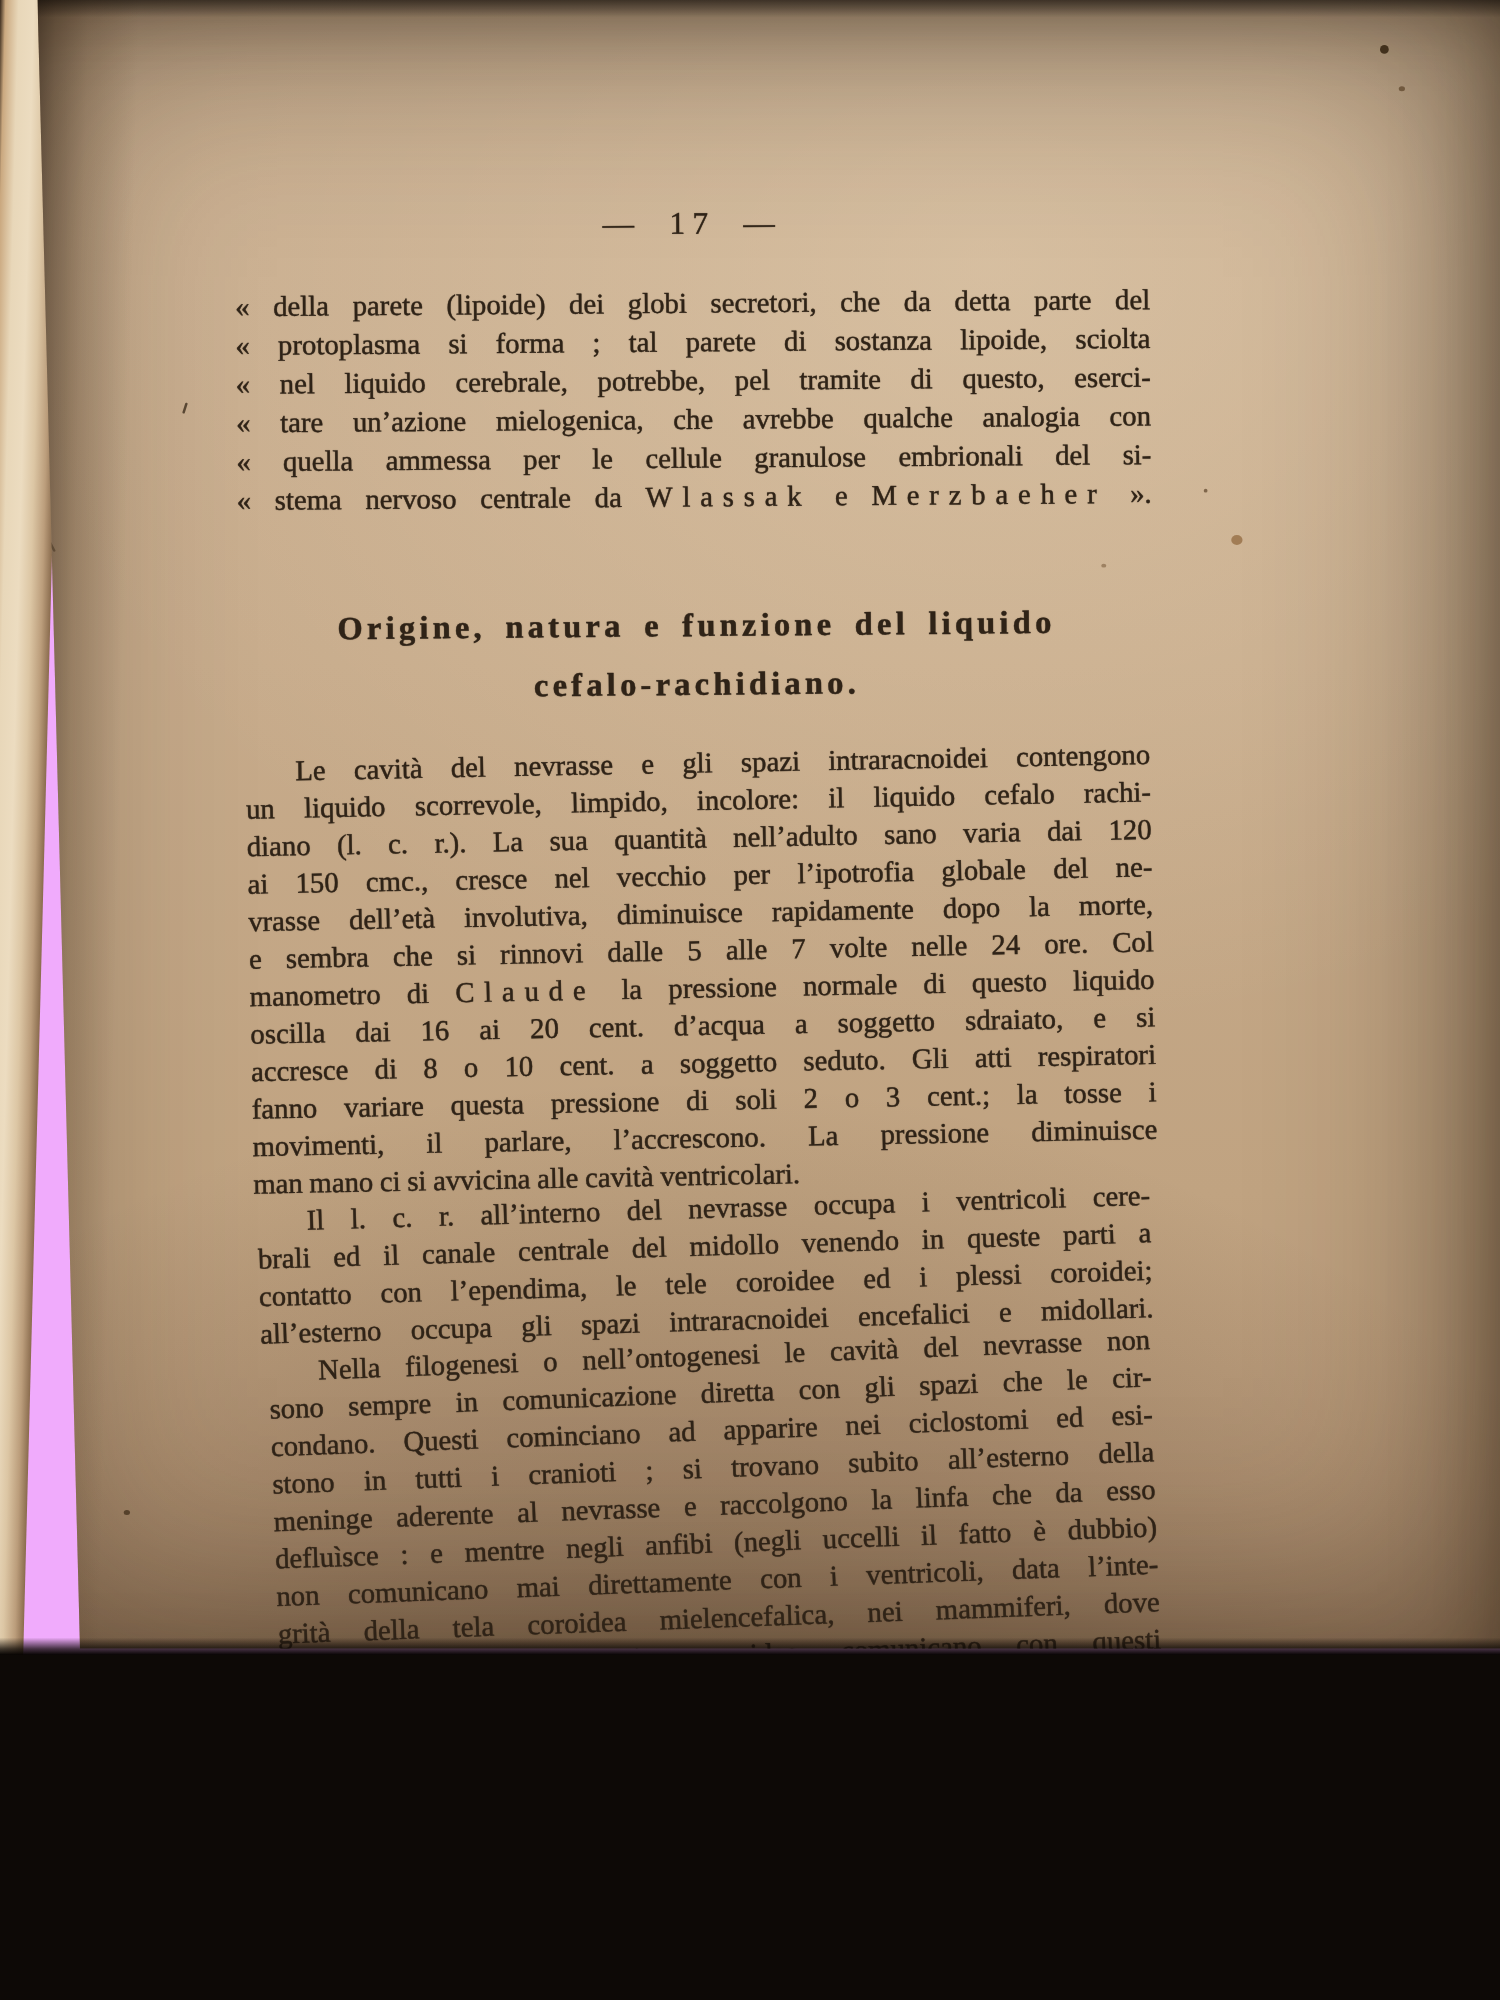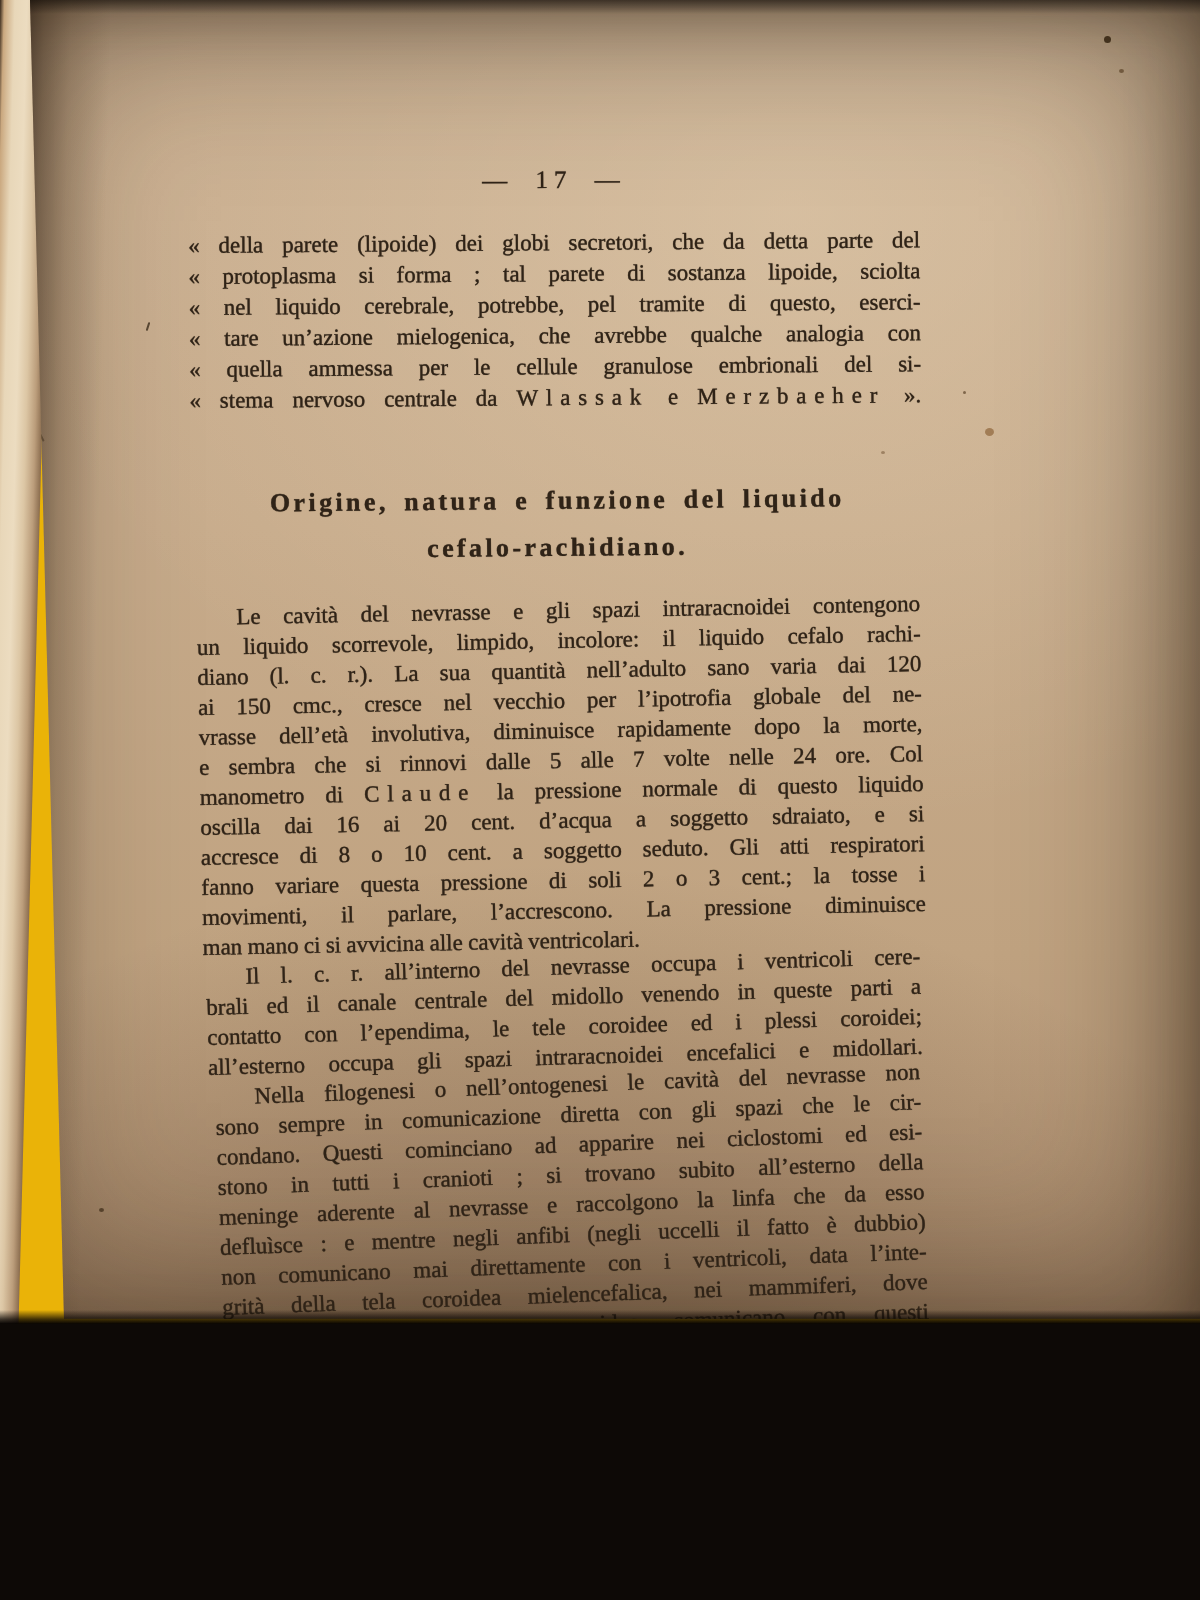--- a/index.html
+++ b/index.html
@@ -3,21 +3,21 @@
 <meta charset="utf-8">
 <style>
   html, body { margin: 0; padding: 0; }
   body {
     width: 1200px; height: 1600px; overflow: hidden;
     background: #0d0906;
     font-family: "Liberation Serif", "DejaVu Serif", serif;
   }
   .photo {
     position: relative; width: 1200px; height: 1324px; overflow: hidden;
-    background: #eab308;
+    background: #f0abfc;
   }
   
   .fore-edges {
     position: absolute; left: -4px; top: -30px; width: 58px; height: 1700px;
     transform: rotate(1.5deg); transform-origin: top left;
     background: linear-gradient(90deg,
       #060402 0%, #1e1209 7%,
       #caa87f 16%, #e8d7b9 34%, #ecdcc0 55%,
       #dcc6a4 72%, #bb9d7b 88%, #8a6c4e 100%);
   }

